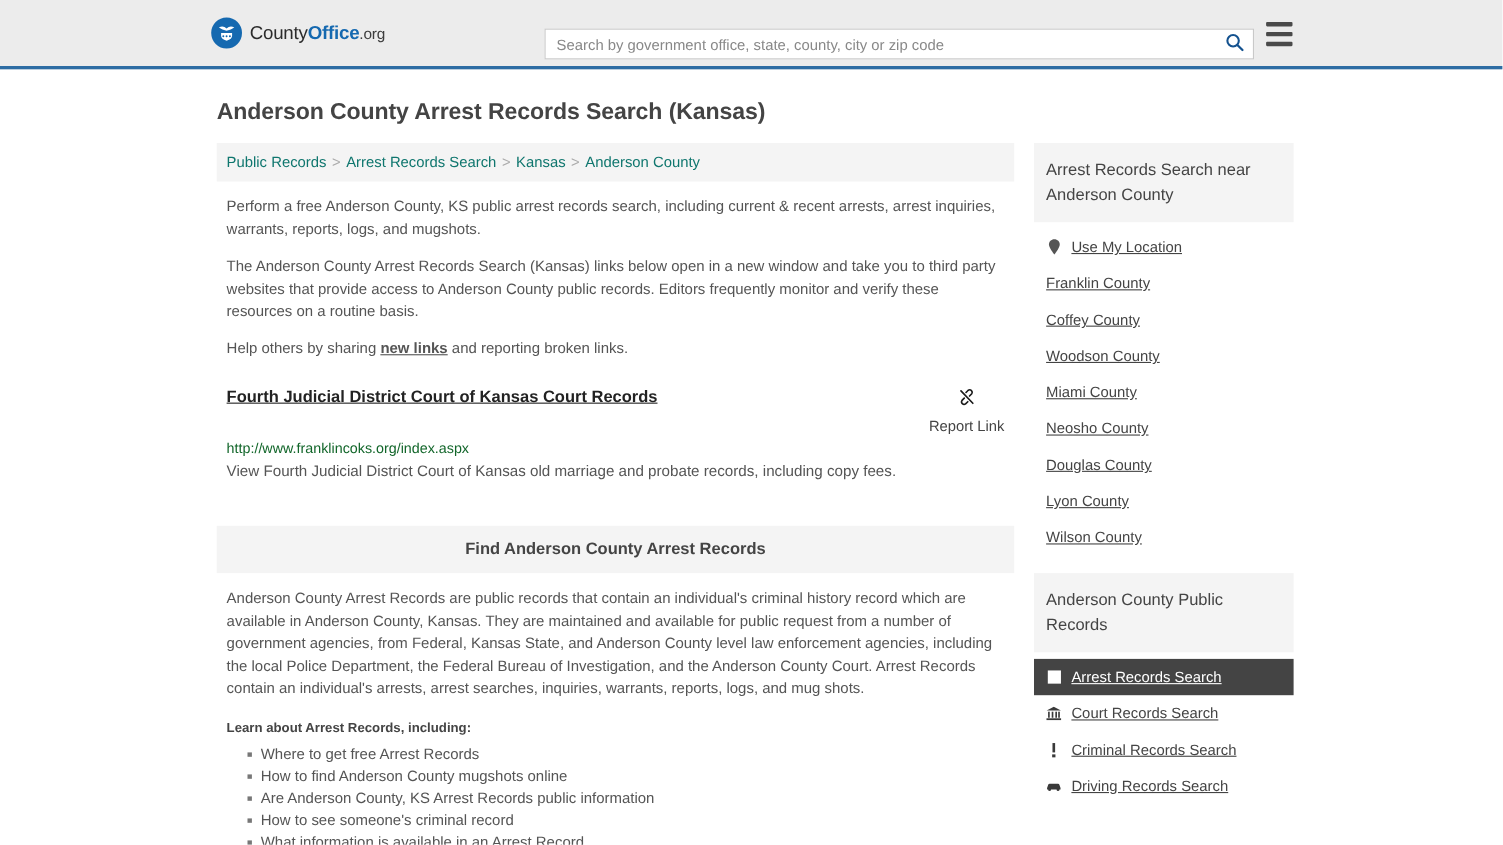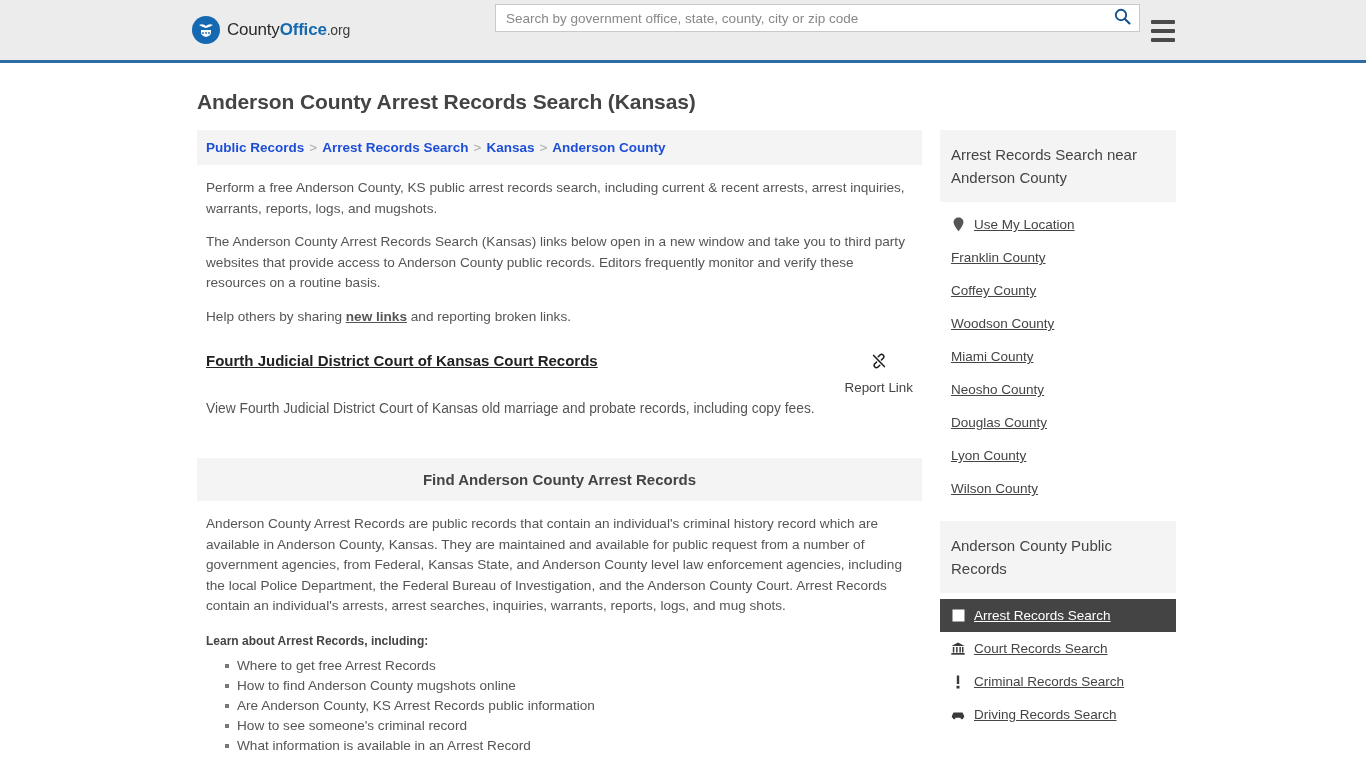--- a/index.html
+++ b/index.html
@@ -42,21 +42,21 @@
     color: #2b2b2b;
     white-space: nowrap;
   }
   .logo-text .b { color: #1569b0; font-weight: bold; }
   .logo-text .n { color: #2b2b2b; }
   .logo-text .tld { color: #3d3d3d; font-size: 14px; }
 
   .search-wrap {
     position: absolute;
     left: 495px;
-    top: 4px;
+    top: 26px;
     width: 645px;
     height: 28px;
     background: #ffffff;
     border: 1px solid #c9c9c9;
     display: flex;
     align-items: center;
   }
   .search-input {
     flex: 1;
     border: none;
@@ -114,24 +114,23 @@
   .col-side { width: 236px; flex: none; }
 
   
   .breadcrumb {
     background: #f4f4f4;
     padding: 10px 9px;
     font-size: 13.5px;
     color: #666;
   }
   .breadcrumb a {
-    color: #1d4ed8;
+    color: #0f766e;
     text-decoration: none;
     cursor: pointer;
-    font-weight: bold;
   }
   .breadcrumb .sep { color: #aaa; margin: 0 5px; }
 
   
   .para {
     font-size: 13.6px;
     line-height: 20.5px;
     color: #555;
     margin: 13px 9px 0 9px;
   }
@@ -309,20 +308,21 @@
             <span>
               <svg width="16" height="16" viewBox="0 0 16 16">
                 <path d="M5.6 9.0 L3.6 11.0 a2.3 2.3 0 0 0 3.2 3.2 L8.8 12.2" fill="none" stroke="#1a1a1a" stroke-width="1.5" stroke-linecap="round"></path>
                 <path d="M10.4 7.0 L12.4 5.0 a2.3 2.3 0 0 0 -3.2 -3.2 L7.2 3.8" fill="none" stroke="#1a1a1a" stroke-width="1.5" stroke-linecap="round"></path>
                 <line x1="2.6" y1="2.4" x2="13.4" y2="13.6" stroke="#1a1a1a" stroke-width="1.5" stroke-linecap="round"></line>
               </svg>
             </span>
             <span>Report Link</span>
           </span>
         </div>
+        <div class="result-url">http://www.franklincoks.org/index.aspx</div>
         <div class="result-desc">View Fourth Judicial District Court of Kansas old marriage and probate records, including copy fees.</div>
       </div>
 
       <div class="section-head">Find Anderson County Arrest Records</div>
       <p class="para">Anderson County Arrest Records are public records that contain an individual's criminal history record which are available in Anderson County, Kansas. They are maintained and available for public request from a number of government agencies, from Federal, Kansas State, and Anderson County level law enforcement agencies, including the local Police Department, the Federal Bureau of Investigation, and the Anderson County Court. Arrest Records contain an individual's arrests, arrest searches, inquiries, warrants, reports, logs, and mug shots.</p>
       <div class="sub-head">Learn about Arrest Records, including:</div>
       <ul class="bullets">
         <li>Where to get free Arrest Records</li>
         <li>How to find Anderson County mugshots online</li>
         <li>Are Anderson County, KS Arrest Records public information</li>

